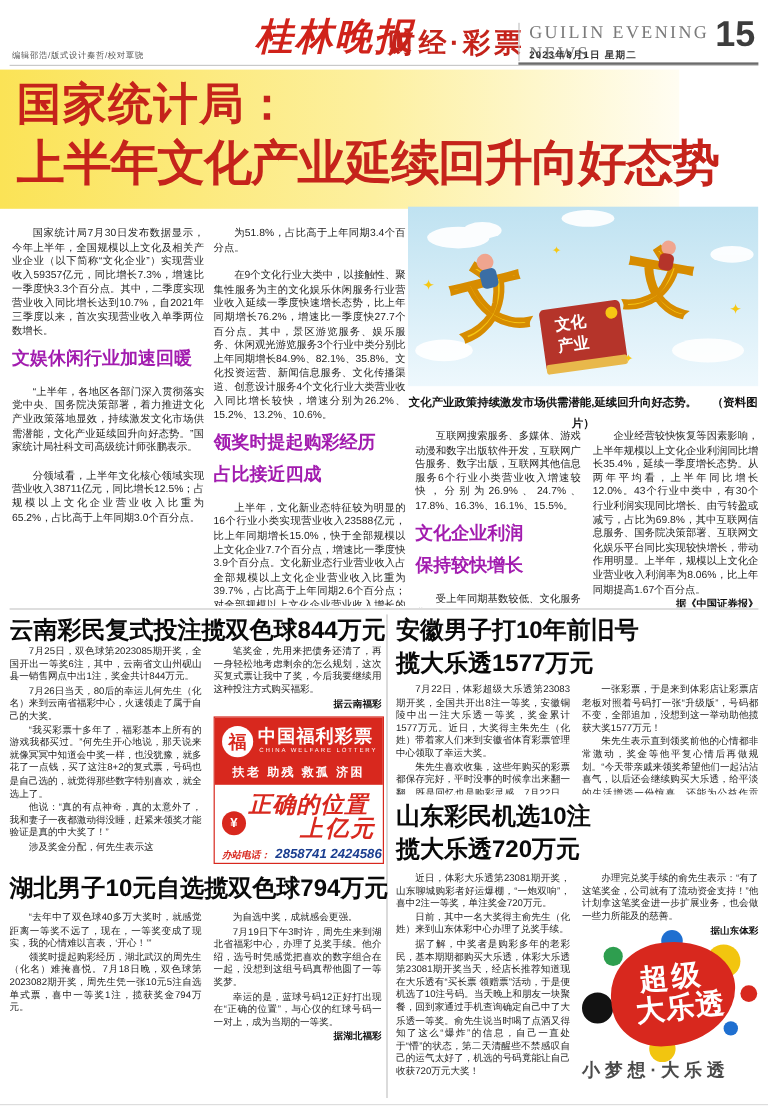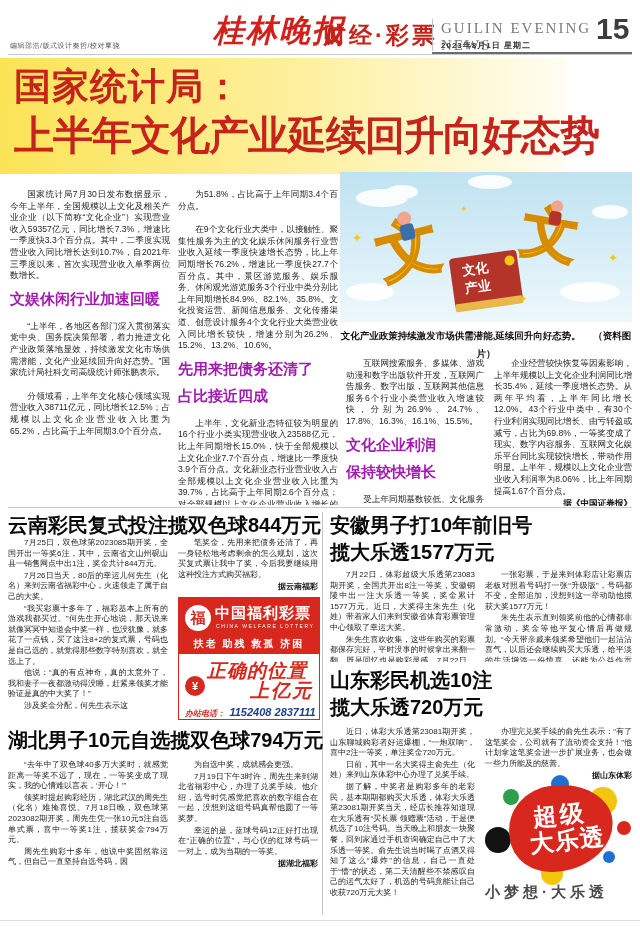--- a/index.html
+++ b/index.html
@@ -77,21 +77,21 @@
 
   <div class="abs flow clip" style="left:10px;top:177px;width:160px;height:328px;">
       <p class="para">国家统计局7月30日发布数据显示，今年上半年，全国规模以上文化及相关产业企业（以下简称“文化企业”）实现营业收入59357亿元，同比增长7.3%，增速比一季度快3.3个百分点。其中，二季度实现营业收入同比增长达到10.7%，自2021年三季度以来，首次实现营业收入单季两位数增长。</p>
       <div class="sub">文娱休闲行业加速回暖</div>
       <p class="para">“上半年，各地区各部门深入贯彻落实党中央、国务院决策部署，着力推进文化产业政策落地显效，持续激发文化市场供需潜能，文化产业延续回升向好态势。”国家统计局社科文司高级统计师张鹏表示。</p>
       <p class="para">分领域看，上半年文化核心领域实现营业收入38711亿元，同比增长12.5%；占规模以上文化企业营业收入比重为65.2%，占比高于上年同期3.0个百分点。</p>
     </div>
   <div class="abs flow clip" style="left:178px;top:177px;width:160px;height:328px;">
       <p class="para">为51.8%，占比高于上年同期3.4个百分点。</p>
       <p class="para">在9个文化行业大类中，以接触性、聚集性服务为主的文化娱乐休闲服务行业营业收入延续一季度快速增长态势，比上年同期增长76.2%，增速比一季度快27.7个百分点。其中，景区游览服务、娱乐服务、休闲观光游览服务3个行业中类分别比上年同期增长84.9%、82.1%、35.8%。文化投资运营、新闻信息服务、文化传播渠道、创意设计服务4个文化行业大类营业收入同比增长较快，增速分别为26.2%、15.2%、13.2%、10.6%。</p>
-      <div class="sub">先用来把债务还清了</div>
+      <div class="sub">领奖时提起购彩经历</div>
       <div class="sub">占比接近四成</div>
       <p class="para">上半年，文化新业态特征较为明显的16个行业小类实现营业收入23588亿元，比上年同期增长15.0%，快于全部规模以上文化企业7.7个百分点，增速比一季度快3.9个百分点。文化新业态行业营业收入占全部规模以上文化企业营业收入比重为39.7%，占比高于上年同期2.6个百分点；对全部规模以上文化企业营业收入增长的贡献率为75.6%。其中，互联网文化娱乐平台、</p>
     </div>
 
   <div class="abs" style="left:340px;top:172px;width:292px;height:150px;">
     <svg width="292" height="150" viewBox="0 0 292 150">
       <defs>
         <linearGradient id="sky" x1="0" y1="0" x2="0" y2="1">
           <stop offset="0" stop-color="#bfe2f1"></stop>
             <stop offset="1" stop-color="#eef8fd"></stop>
@@ -136,21 +136,21 @@
     <span class="caption" style="margin-left:8px;">（资料图片）</span>
   </div>
 
   <div class="abs flow clip" style="left:346px;top:346px;width:138px;height:160px;">
       <p class="para">互联网搜索服务、多媒体、游戏动漫和数字出版软件开发，互联网广告服务、数字出版，互联网其他信息服务6个行业小类营业收入增速较快，分别为26.9%、24.7%、17.8%、16.3%、16.1%、15.5%。</p>
       <div class="sub">文化企业利润</div>
       <div class="sub">保持较快增长</div>
       <p class="para">受上年同期基数较低、文化服务业</p>
     </div>
   <div class="abs flow clip" style="left:494px;top:346px;width:138px;height:160px;">
-      <p class="para">企业经营较快恢复等因素影响，上半年规模以上文化企业利润同比增长35.4%，延续一季度增长态势。从两年平均看，上半年同比增长12.0%。43个行业中类中，有30个行业利润实现同比增长、由亏转盈或减亏，占比为69.8%，一等奖变成了现实、数字内容服务、互联网文化娱乐平台同比实现较快增长，带动作用明显。上半年，规模以上文化企业营业收入利润率为8.06%，比上年同期提高1.67个百分点。</p>
+      <p class="para">企业经营较快恢复等因素影响，上半年规模以上文化企业利润同比增长35.4%，延续一季度增长态势。从两年平均看，上半年同比增长12.0%。43个行业中类中，有30个行业利润实现同比增长、由亏转盈或减亏，占比为69.8%，其中互联网信息服务、国务院决策部署、互联网文化娱乐平台同比实现较快增长，带动作用明显。上半年，规模以上文化企业营业收入利润率为8.06%，比上年同期提高1.67个百分点。</p>
       <div class="credit">据《中国证券报》</div>
     </div>
 
   <div class="abs hr" style="left:8px;top:507px;width:624px;"></div>
   <div class="abs vr" style="left:322px;top:512px;height:403px;"></div>
   <div class="abs hr" style="left:0;top:920px;width:640px;background:#dddddd;"></div>
 
   <div class="abs lot-headline" style="left:8px;top:512px;">云南彩民复式投注揽双色球844万元</div>
   <div class="abs lotflow clip" style="left:8px;top:538px;width:160px;height:180px;">
       <p class="para">7月25日，双色球第2023085期开奖，全国开出一等奖6注，其中，云南省文山州砚山县一销售网点中出1注，奖金共计844万元。</p>
@@ -173,30 +173,29 @@
       <div class="wad-brand-en">CHINA WELFARE LOTTERY</div>
       <div class="wad-slogan">扶老 助残 救孤 济困</div>
     </div>
     <div style="position:relative;height:64px;">
       <div class="abs wad-promo1" style="left:28px;top:4px;">正确的位置</div>
       <div class="abs wad-promo2" style="right:6px;top:24px;">上亿元</div>
       <div class="abs" style="left:6px;top:22px;width:20px;height:20px;border-radius:50%;background:#d8281e;color:#fff;
                   display:flex;align-items:center;justify-content:center;font-size:11px;font-weight:900;">¥</div>
       <div class="abs" style="left:6px;top:48px;white-space:nowrap;">
         <span class="wad-phone-label">办站电话：</span>
-        <span class="wad-phone">1152408 2837111</span>
+        <span class="wad-phone">2858741 2424586</span>
       </div>
     </div>
   </div>
 
   <div class="abs lot-headline" style="left:8px;top:727px;">湖北男子10元自选揽双色球794万元</div>
   <div class="abs lotflow clip" style="left:8px;top:760px;width:160px;height:156px;">
       <p class="para">“去年中了双色球40多万大奖时，就感觉距离一等奖不远了，现在，一等奖变成了现实，我的心情难以言表，‘开心！’”</p>
       <p class="para">领奖时提起购彩经历，湖北武汉的周先生（化名）难掩喜悦。7月18日晚，双色球第2023082期开奖，周先生凭一张10元5注自选单式票，喜中一等奖1注，揽获奖金794万元。</p>
-      <p class="para">周先生购彩十多年，他说中奖固然靠运气，但自己一直坚持自选号码，因</p>
     </div>
   <div class="abs lotflow clip" style="left:178px;top:760px;width:140px;height:156px;">
       <p class="para">为自选中奖，成就感会更强。</p>
       <p class="para">7月19日下午3时许，周先生来到湖北省福彩中心，办理了兑奖手续。他介绍，选号时凭感觉把喜欢的数字组合在一起，没想到这组号码真帮他圆了一等奖梦。</p>
       <p class="para">幸运的是，蓝球号码12正好打出现在“正确的位置”，与心仪的红球号码一一对上，成为当期的一等奖。</p>
       <div class="credit">据湖北福彩</div>
     </div>
 
   <div class="abs lot-headline" style="left:330px;top:512px;">安徽男子打10年前旧号</div>
   <div class="abs lot-headline" style="left:330px;top:539px;">揽大乐透1577万元</div>

